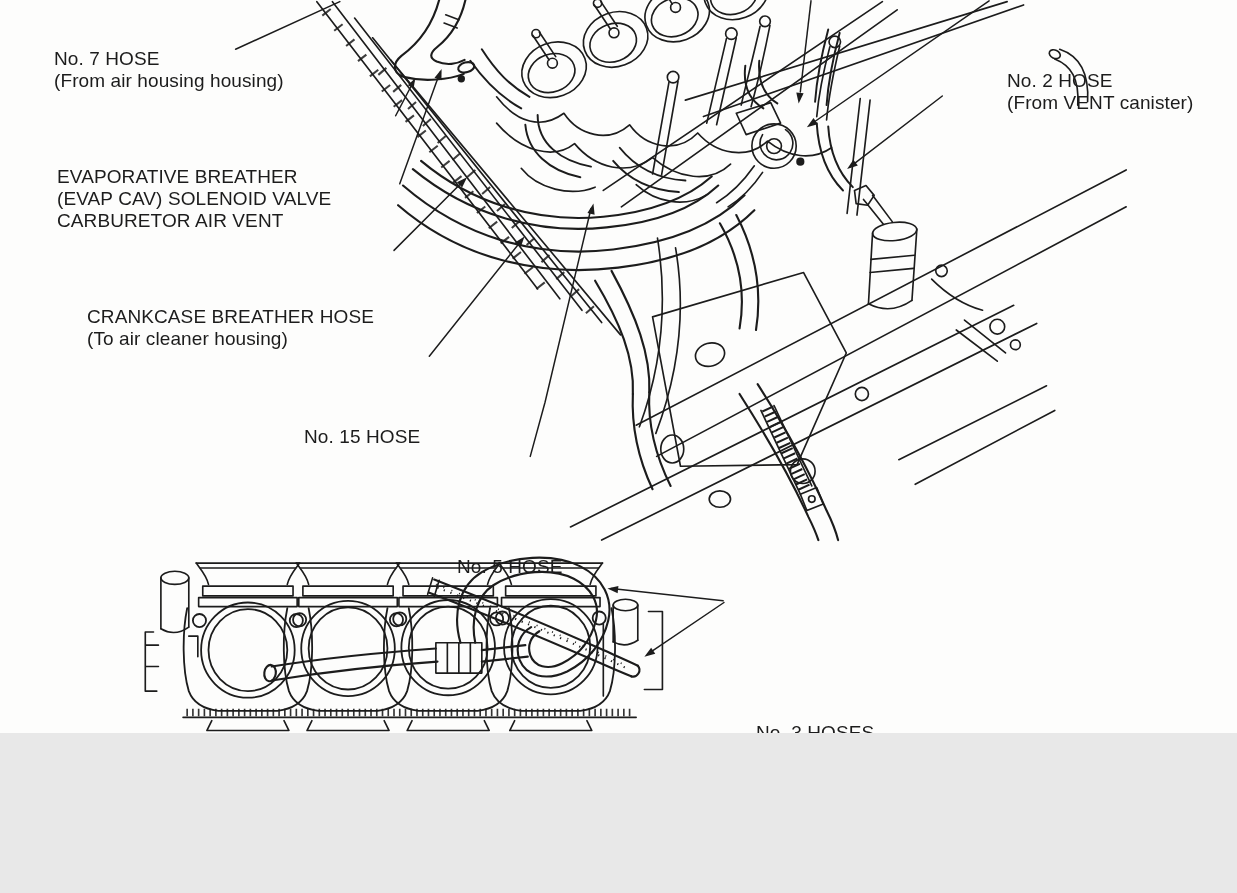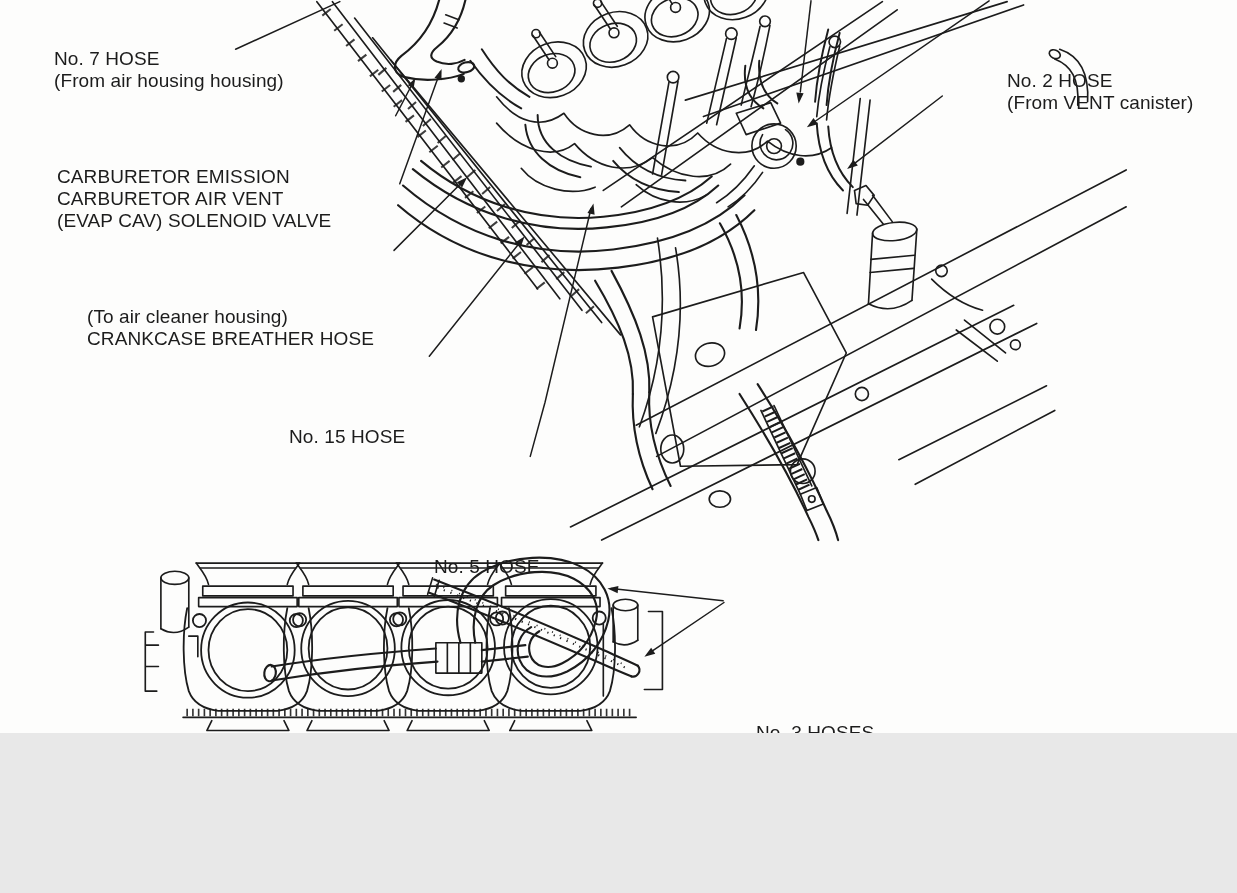--- a/index.html
+++ b/index.html
@@ -324,35 +324,35 @@
       </g>
     </g>
   </svg>
 
   <div class="lbl" style="left:54px;top:48px">
     <span>No. 7 HOSE</span>
     <span>(From air housing housing)</span>
   </div>
 
   <div class="lbl" style="left:57px;top:166px">
-    <span>CARBURETOR EMISSION</span>
+    <span>EVAPORATIVE BREATHER</span>
+    <span>(EVAP CAV) SOLENOID VALVE</span>
     <span>CARBURETOR AIR VENT</span>
-    <span>(EVAP CAV) SOLENOID VALVE</span>
   </div>
 
   <div class="lbl" style="left:87px;top:306px">
+    <span>CRANKCASE BREATHER HOSE</span>
     <span>(To air cleaner housing)</span>
-    <span>CRANKCASE BREATHER HOSE</span>
-  </div>
-
-  <div class="lbl" style="left:289px;top:426px">
+  </div>
+
+  <div class="lbl" style="left:304px;top:426px">
     <span>No. 15 HOSE</span>
   </div>
 
-  <div class="lbl" style="left:434px;top:556px">
+  <div class="lbl" style="left:457px;top:556px">
     <span>No. 5 HOSE</span>
   </div>
 
   <div class="lbl" style="left:1007px;top:70px">
     <span>No. 2 HOSE</span>
     <span>(From VENT canister)</span>
   </div>
 
   <div class="lbl" style="left:756px;top:722px">
     <span>No. 3 HOSES</span>

